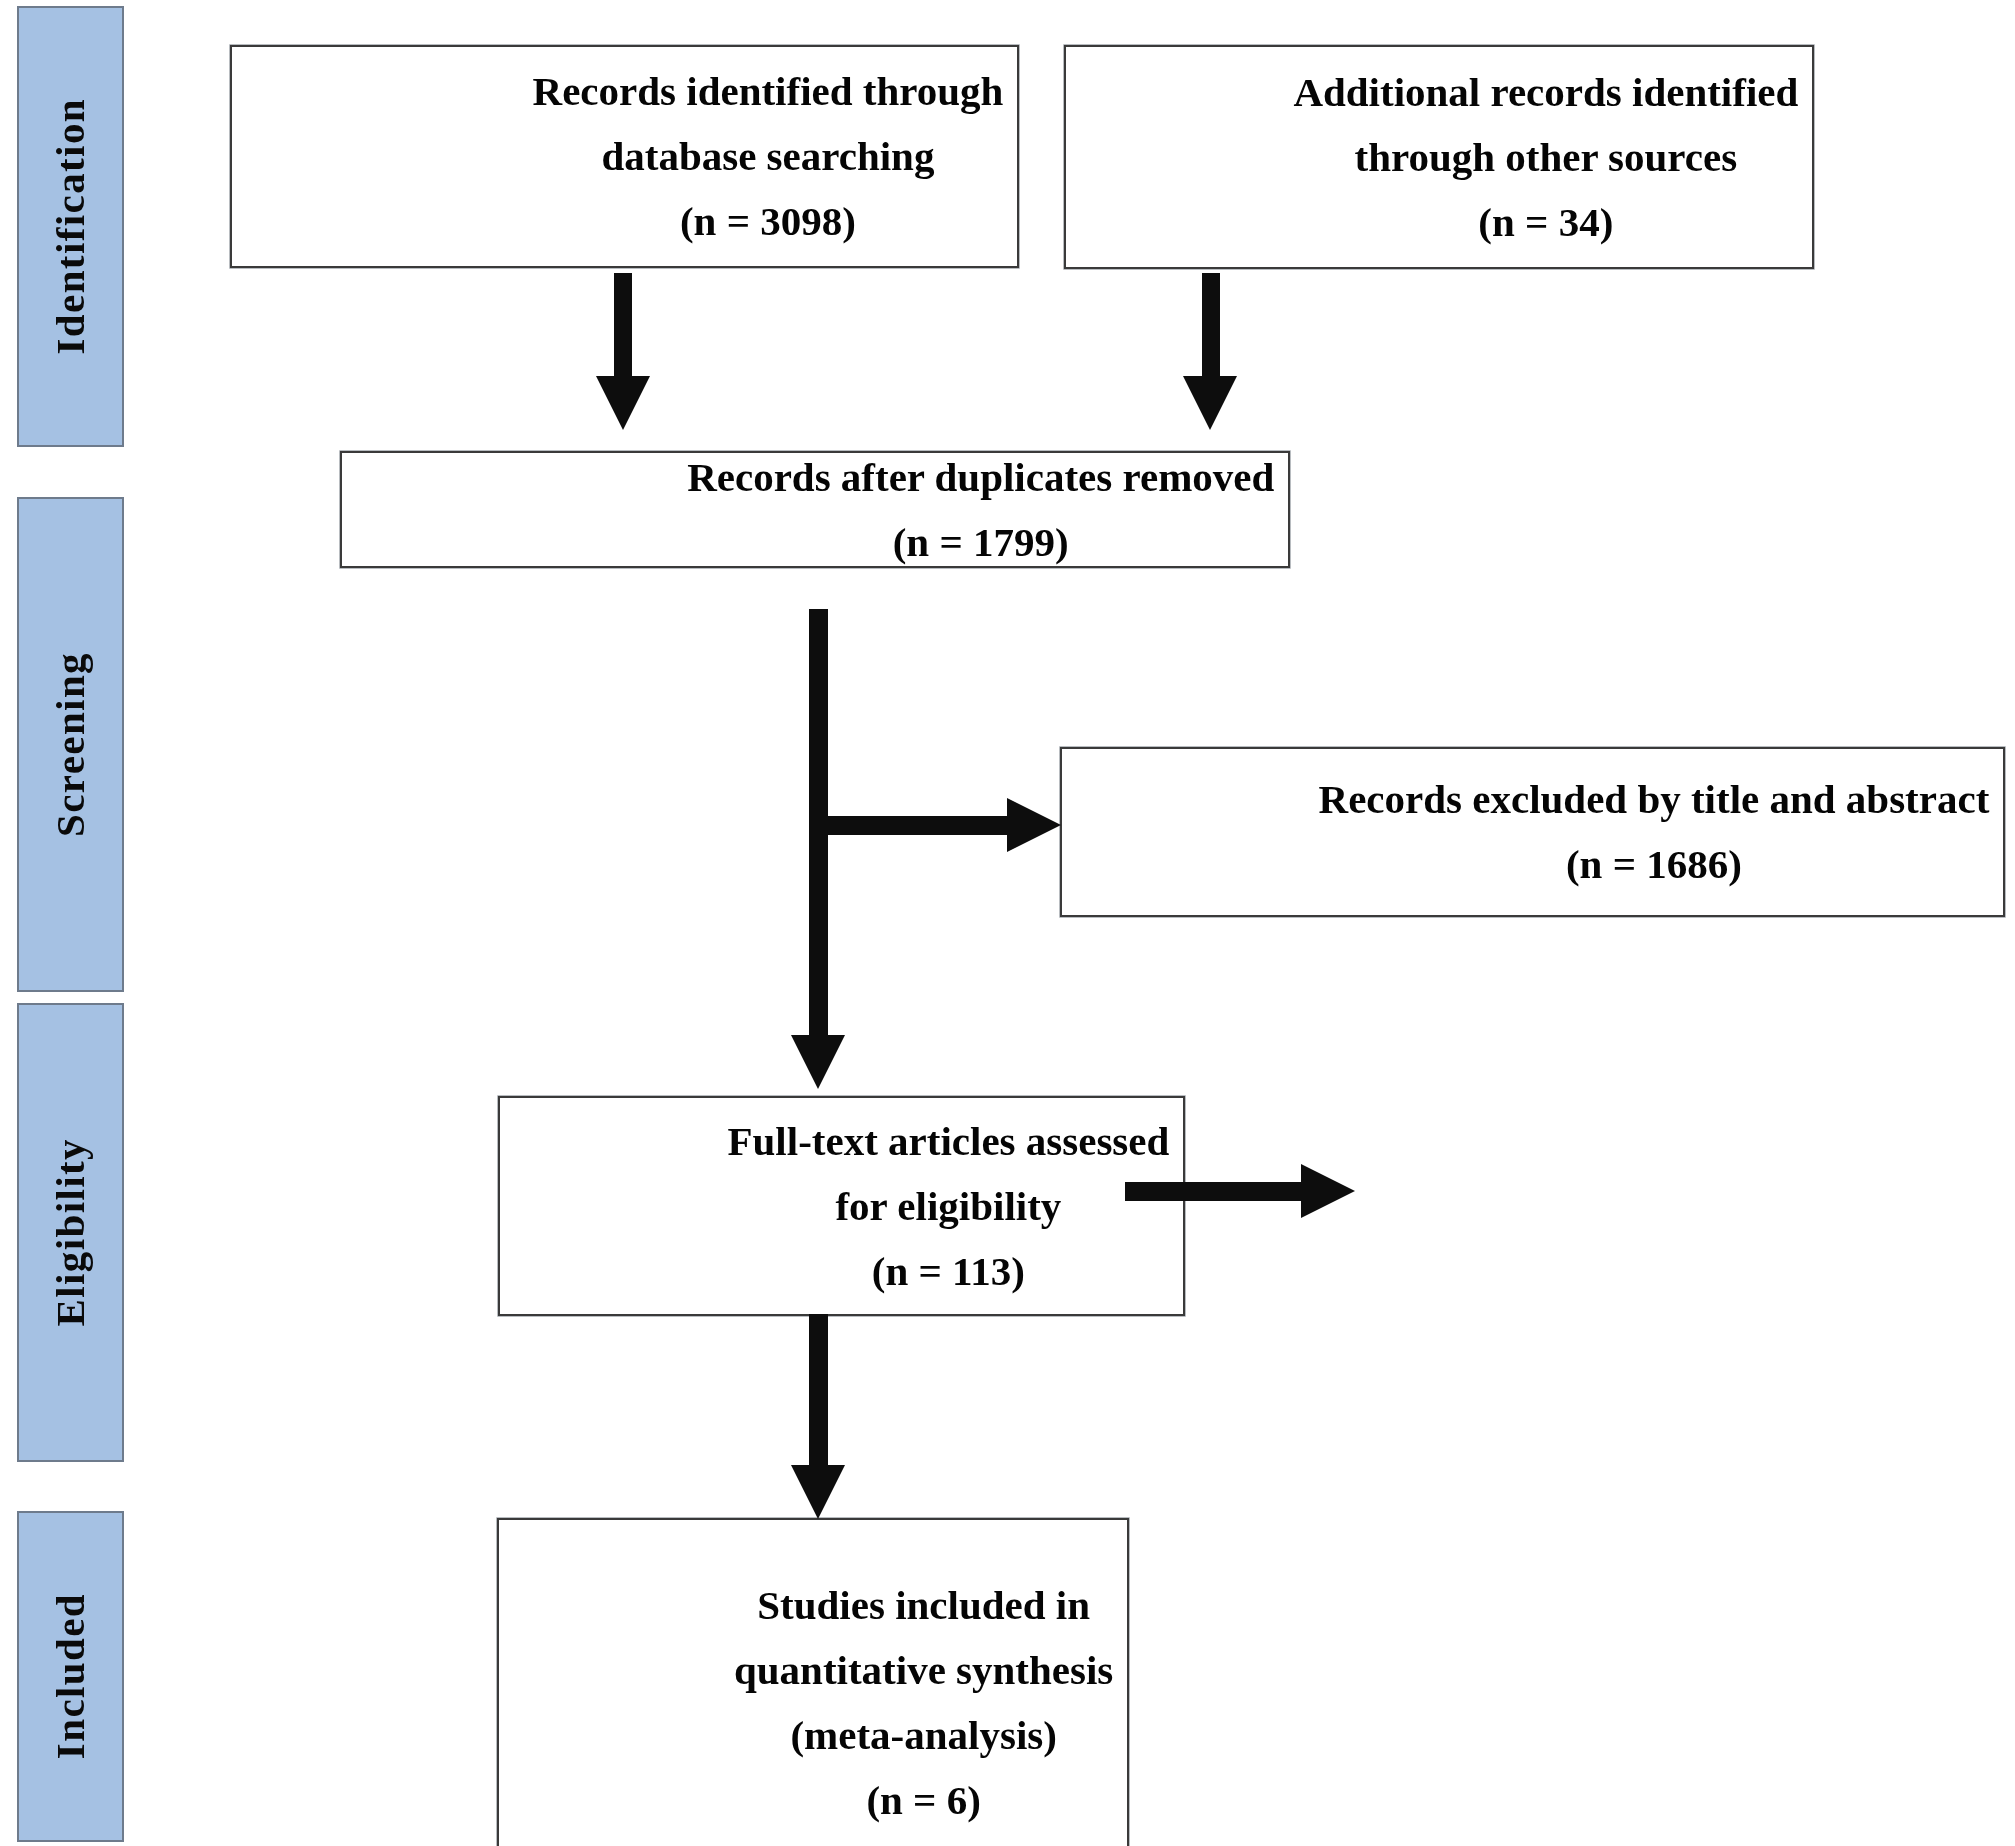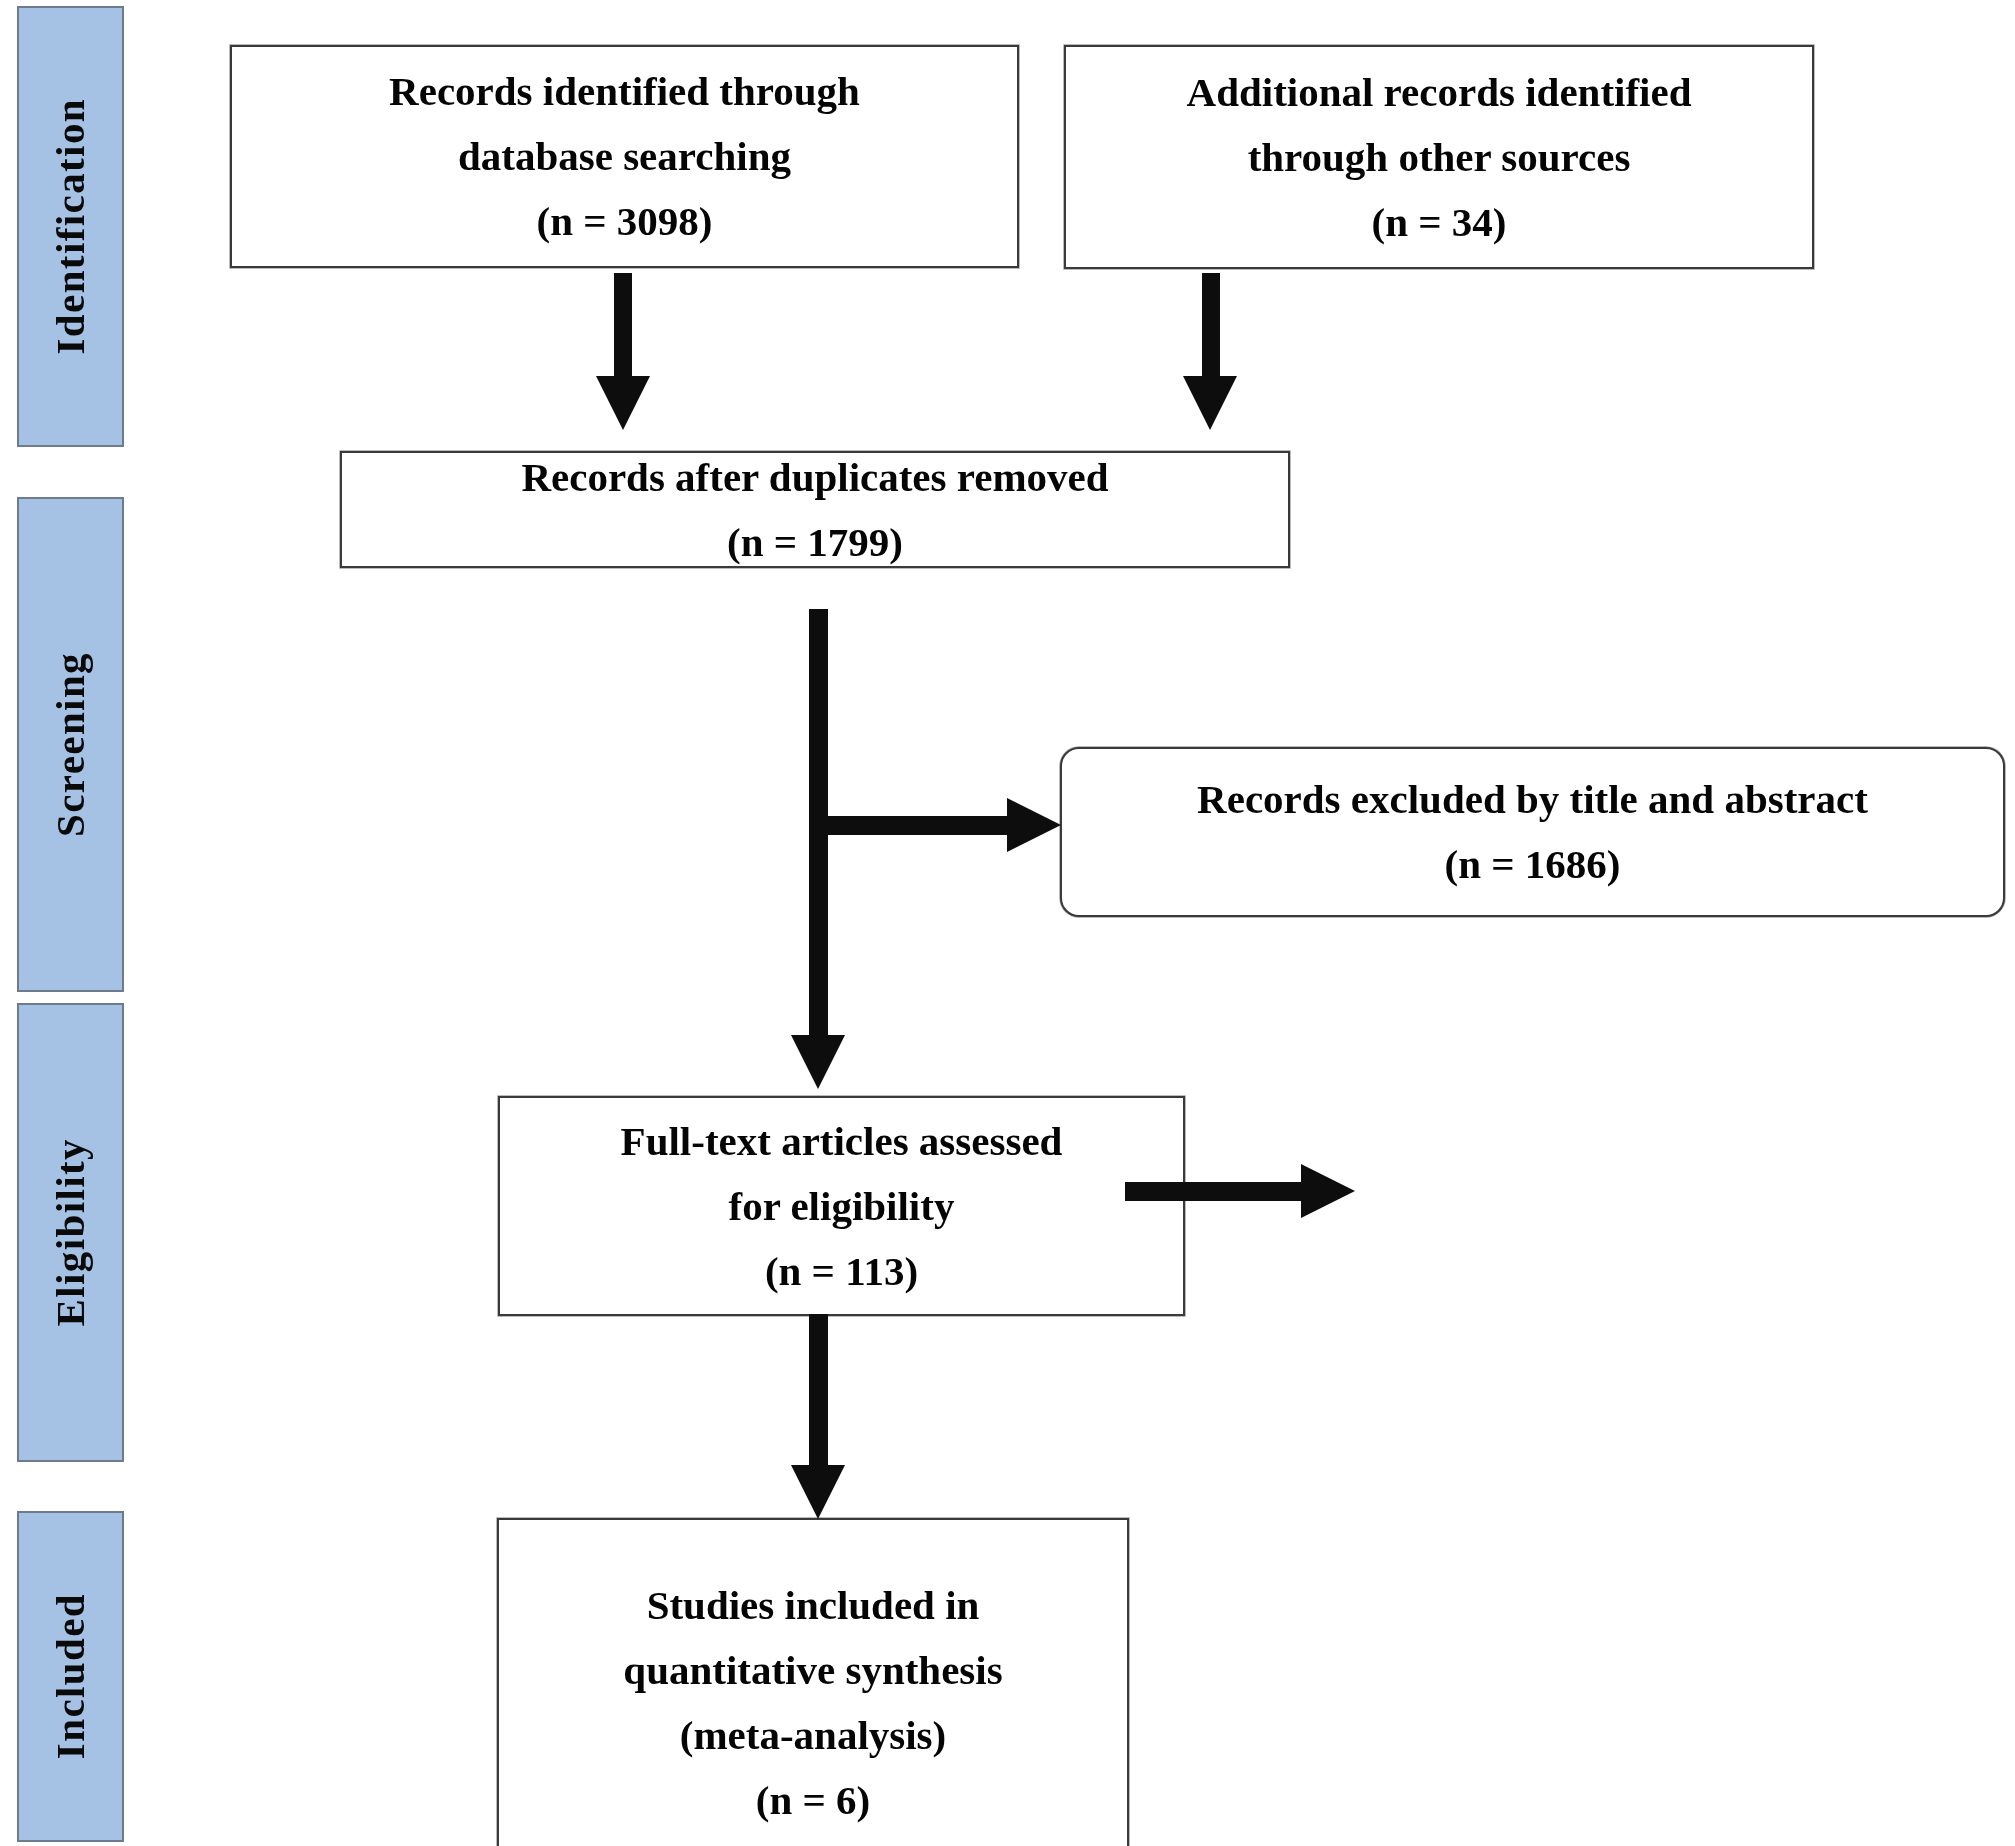--- a/index.html
+++ b/index.html
@@ -33,21 +33,21 @@
     color:#0a0a0a;
     letter-spacing:1.4px;
     white-space:nowrap;
   }
   .flowbox{
     position:absolute;
     background:#ffffff;
     border:2.7px solid var(--box-border);
     box-shadow:0 0 0 0.7px #9aa0a6;
     box-sizing:border-box;
-    display:flex;align-items:center;justify-content:center;
+    display:flex;align-items:center;justify-content:flex-end;
     text-align:center;
   }
   .box-text{
     font-weight:bold;
     font-size:41px;
     line-height:65px;
     color:#050505;
     white-space:pre-line;
     padding:0 13.7px;
   }
@@ -93,21 +93,21 @@
     <div class="box-text">Additional records identified
 through other sources
 (n = 34)</div>
   </div>
 
   <div class="flowbox" style="left:340px;top:451px;width:950px;height:117px;">
     <div class="box-text">Records after duplicates removed
 (n = 1799)</div>
   </div>
 
-  <div class="flowbox" style="left:1060px;top:747px;width:945px;height:170px;border-radius:19px;">
+  <div class="flowbox" style="left:1060px;top:747px;width:945px;height:170px;">
     <div class="box-text">Records excluded by title and abstract
 (n = 1686)</div>
   </div>
 
   <div class="flowbox" style="left:498px;top:1096px;width:687px;height:220px;">
     <div class="box-text">Full-text articles assessed
 for eligibility
 (n = 113)</div>
   </div>
 

